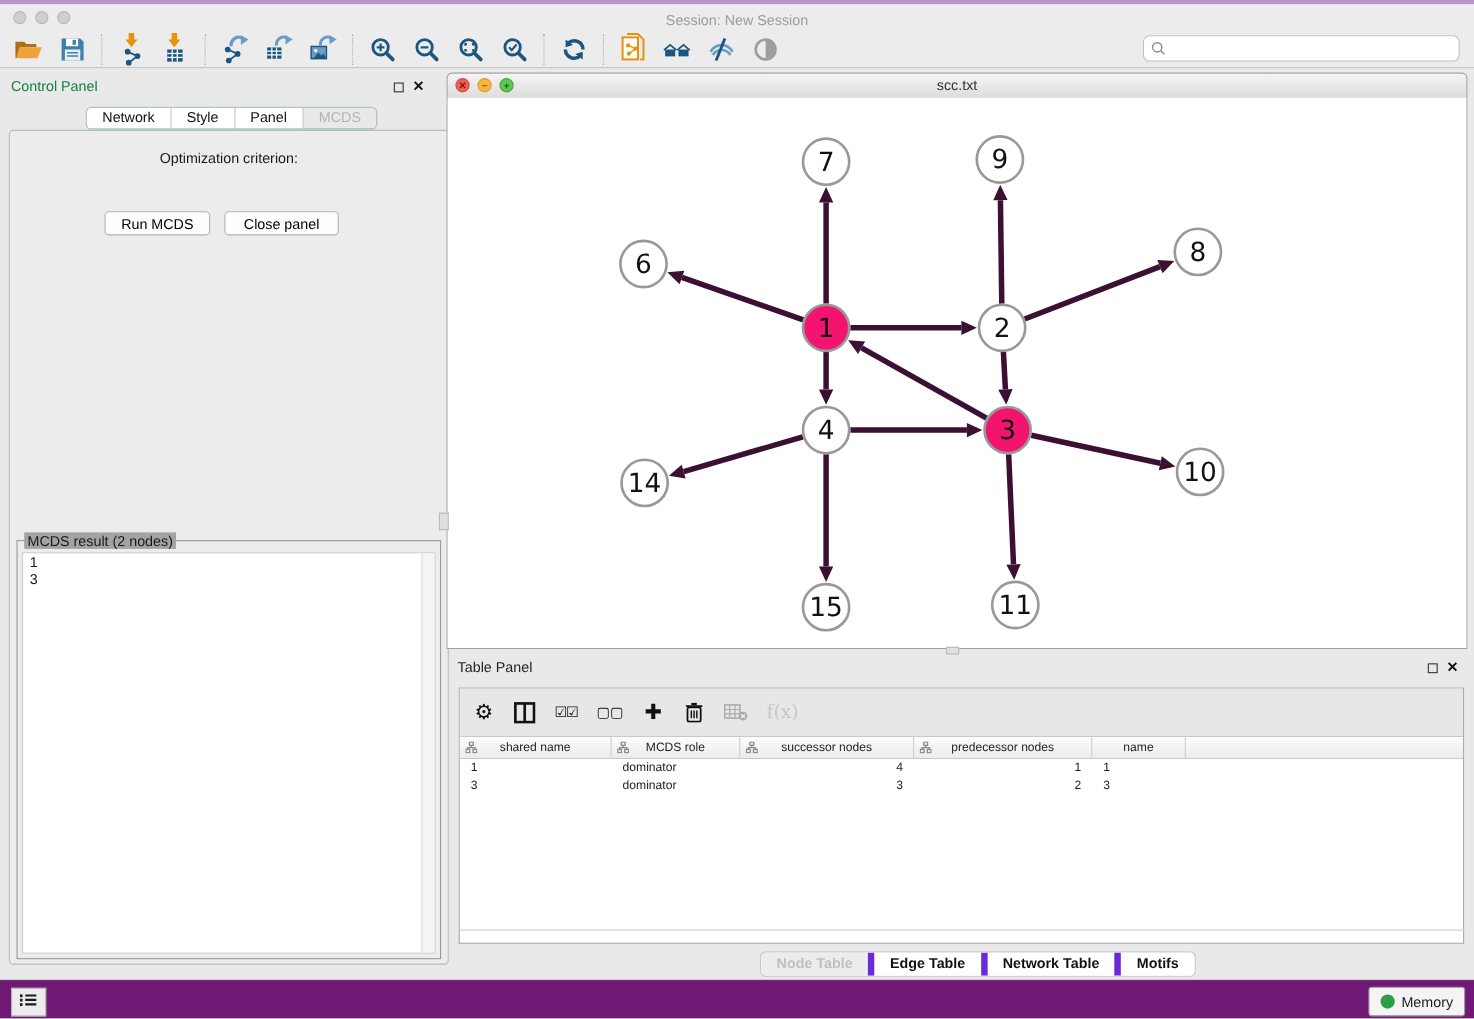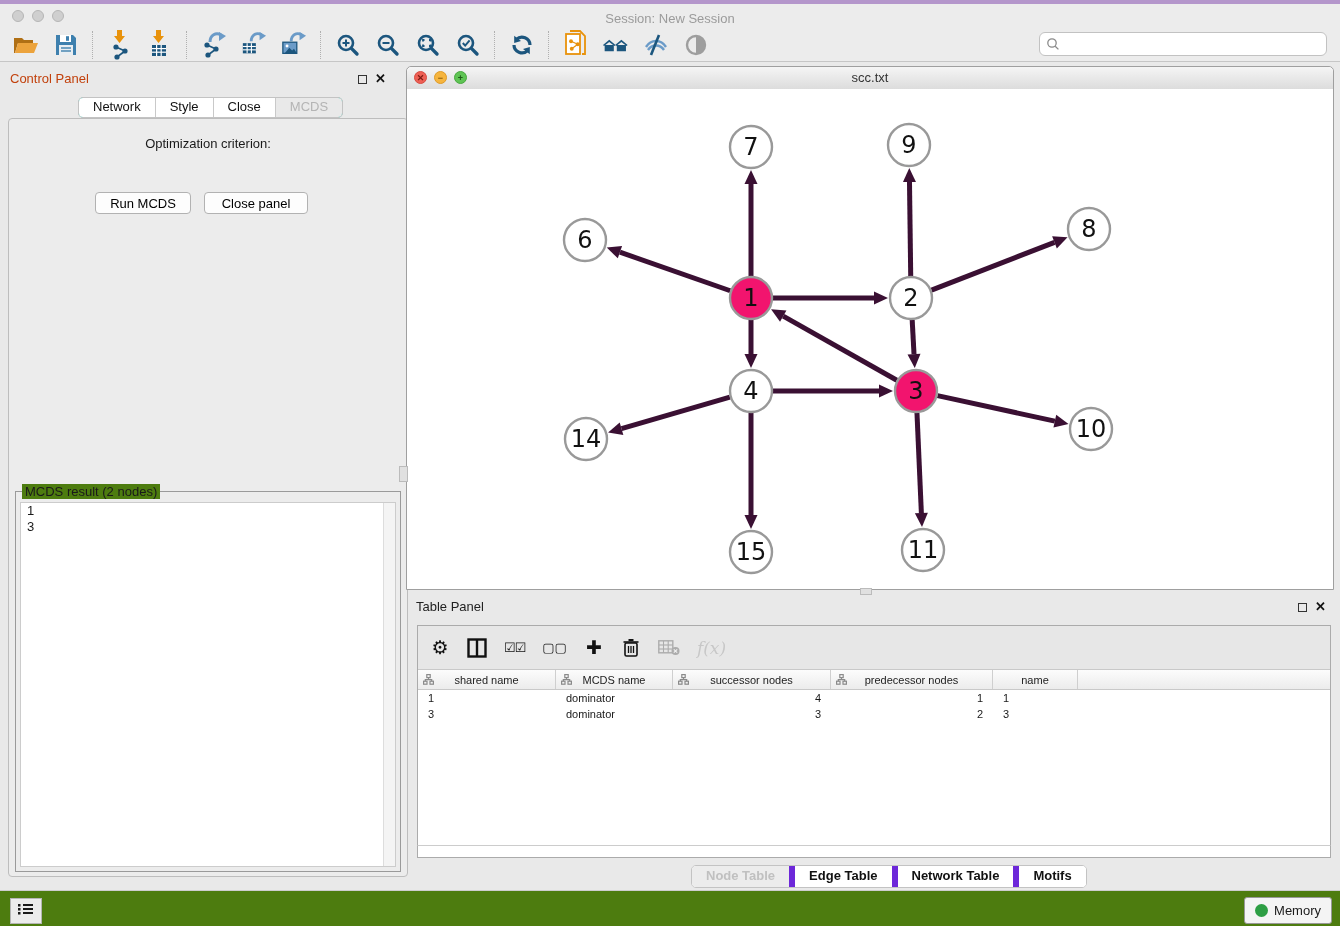--- a/index.html
+++ b/index.html
@@ -24,21 +24,21 @@
   .tb-icon svg{display:block;}
   .tb-icon.disabled{opacity:.95;}
   .searchbox{position:absolute;right:13px;top:32px;width:288px;height:24px;}
   .searchbox input{
     width:100%;height:100%;box-sizing:border-box;border:1px solid #c2c2c2;border-radius:6px;
     background:#fff;padding:0 8px 0 26px;font-size:12px;outline:none;font-family:"Liberation Sans",sans-serif;
   }
   .searchbox .mag{position:absolute;left:7px;top:5px;}
 
   
-  .cp-header{position:absolute;left:10px;top:71px;font-size:13px;color:#c2410c;}
+  .cp-header{position:absolute;left:10px;top:71px;font-size:13px;color:#15803d;}
   .panel-btns{position:absolute;display:flex;gap:8px;align-items:center;}
   .pb-float{width:9px;height:9px;border:1.5px solid #333;box-sizing:border-box;cursor:pointer;}
   .pb-close{font-size:13px;font-weight:bold;color:#111;line-height:10px;cursor:pointer;}
   .cp-tabs{position:absolute;left:78px;top:97px;display:flex;height:19px;
     border:1px solid #c3c3c3;border-radius:5px;overflow:hidden;background:#14b8a6;}
   .cp-tab{padding:0 14px;font-size:13px;line-height:18px;background:#fff;color:#111;border-right:1px solid #c9c9c9;cursor:pointer;white-space:nowrap;}
   .cp-tab:last-child{border-right:none;}
   .cp-tab.active{background:#e9e9e9;color:#b4b4b4;}
   .cp-box{position:absolute;left:8px;top:118px;width:400px;height:759px;
     background:#ececec;border:1px solid #bdbdbd;border-radius:4px;box-sizing:border-box;}
@@ -47,21 +47,21 @@
     border:1px solid #b5b5b5;border-radius:5px;box-sizing:border-box;font-size:13px;line-height:21px;
     padding-left:10px;cursor:pointer;}
   .cp-select .stepper{position:absolute;right:8px;top:3px;display:flex;flex-direction:column;gap:2px;align-items:center;}
   .cp-select .stepper i{width:0;height:0;border-left:4px solid transparent;border-right:4px solid transparent;display:block;}
   .cp-select .stepper .up{border-bottom:5px solid #555;}
   .cp-select .stepper .dn{border-top:5px solid #555;}
   .cp-btn{position:absolute;height:22px;background:#fdfdfd;border:1px solid #b2b2b2;border-radius:4px;
     font-size:13px;font-family:"Liberation Sans",sans-serif;cursor:pointer;box-sizing:border-box;}
   .mcds-fieldset{position:absolute;left:6px;right:6px;top:372px;bottom:4px;border:1px solid #9a9a9a;
     background:#ececec;box-sizing:border-box;}
-  .mcds-legend{position:absolute;left:6px;top:-8px;background:#4d7c0f;padding:0 3px;font-size:13px;}
+  .mcds-legend{position:absolute;left:6px;top:-8px;background:#a3a3a3;padding:0 3px;font-size:13px;}
   .mcds-text{position:absolute;left:4px;right:4px;top:10px;bottom:4px;background:#fff;border:1px solid #ccc;overflow:hidden;}
   .mcds-line{font-size:13px;line-height:16px;padding-left:6px;font-family:"Liberation Sans",sans-serif;}
   .mcds-scroll{position:absolute;right:0;top:0;bottom:0;width:11px;background:#f4f4f4;border-left:1px solid #ddd;}
 
   
   .net-window{position:absolute;left:406px;top:66px;width:928px;height:524px;
     border:1px solid #9f9f9f;border-radius:5px 5px 0 0;box-sizing:border-box;background:#fff;}
   .net-titlebar{height:22px;background:linear-gradient(#f5f5f5,#dcdcdc);border-bottom:1px solid #b3b3b3;
     border-radius:5px 5px 0 0;position:relative;}
   .net-title{text-align:center;font-size:13px;line-height:21px;color:#333;}
@@ -77,38 +77,38 @@
   
   .tp-header{position:absolute;left:416px;top:599px;font-size:13px;color:#222;}
   .tp-box{position:absolute;left:417px;top:625px;width:914px;height:233px;background:#fff;
     border:1px solid #ababab;box-sizing:border-box;}
   .tp-toolbar{height:43px;background:#e7e7e7;border-bottom:1px solid #c9c9c9;display:flex;align-items:center;gap:17px;padding-left:12px;}
   .tp-icon{display:flex;align-items:center;justify-content:center;min-width:20px;height:24px;cursor:pointer;font-size:17px;}
   .tp-icon.disabled{opacity:.4;cursor:default;}
   .tp-gear{font-size:19px;color:#111;}
   .tp-check{font-size:13px;letter-spacing:-1px;color:#111;}
   .tp-plus{font-size:19px;color:#111;}
-  .tp-fx{font-family:"DejaVu Serif",serif;font-style:italic;font-size:17px;color:#999;}
+  .tp-fx{font-family:"DejaVu Serif",serif;font-size:17px;color:#999;}
   .tp-table{position:relative;}
   .tp-headrow{display:flex;height:19px;background:linear-gradient(#fcfcfc,#ececec);border-bottom:1px solid #c9c9c9;}
   .tp-hcell{position:relative;box-sizing:border-box;border-right:1px solid #cfcfcf;font-size:11px;
     display:flex;align-items:center;justify-content:center;color:#222;}
   .tp-hcell .tree{position:absolute;left:5px;top:4px;}
   .tp-row{display:flex;height:16px;}
   .tp-cell{box-sizing:border-box;font-size:11px;line-height:16px;padding:0 10px;white-space:nowrap;overflow:hidden;}
   .tp-scrollstrip{position:absolute;left:417px;top:845px;width:914px;height:13px;background:#fff;
     border:1px solid #ababab;border-top:1px solid #ccc;box-sizing:border-box;}
   .tp-tabs{position:absolute;left:691px;top:865px;display:flex;height:21px;
     border:1px solid #c3c3c3;border-radius:5px;overflow:hidden;background:#fff;}
   .tp-tab{padding:0 14px;font-size:13px;font-weight:bold;line-height:20px;background:#fff;color:#111;border-right:6px solid #6d28d9;cursor:pointer;white-space:nowrap;}
   .tp-tab:last-child{border-right:none;text-align:center;}
   .tp-tab.active{background:#ececec;color:#c0c0c0;font-weight:bold;}
 
   
-  .statusbar{position:absolute;left:0;top:890px;width:100%;height:36px;background:#4d7c0f;border-top:1px solid #cdcdcd;box-sizing:border-box;}
+  .statusbar{position:absolute;left:0;top:890px;width:100%;height:36px;background:#701a75;border-top:1px solid #cdcdcd;box-sizing:border-box;}
   .sb-left-btn{position:absolute;left:10px;top:7px;width:30px;height:24px;background:#ececec;border:1px solid #b5b5b5;
     display:flex;align-items:center;justify-content:center;cursor:pointer;}
   .sb-memory{position:absolute;right:8px;top:6px;height:25px;background:#f4f4f4;border:1px solid #989898;border-radius:3px;
     display:flex;align-items:center;gap:6px;padding:0 10px;font-size:13px;cursor:pointer;}
   .mem-dot{width:13px;height:13px;border-radius:50%;background:#2d9e44;}
 </style>
 </head>
 <body>
 
 <div class="top-accent"></div>
@@ -332,21 +332,21 @@
 </div>
 
 <div class="cp-header">Control Panel</div>
 <div class="panel-btns" style="left:358px;top:74px;">
   <span class="pb-float"></span>
   <span class="pb-close">✕</span>
 </div>
 <div class="cp-tabs" id="cp-tabs">
     <span class="cp-tab">Network</span>
     <span class="cp-tab">Style</span>
-    <span class="cp-tab">Close</span>
+    <span class="cp-tab">Panel</span>
     <span class="cp-tab active">MCDS</span>
   </div>
 
 <div class="cp-box">
   <div class="opt-label">Optimization criterion:</div>
   <button class="cp-btn" style="left:86px;top:73px;width:96px;">Run MCDS</button>
   <button class="cp-btn" style="left:195px;top:73px;width:104px;">Close panel</button>
 
   <div class="mcds-fieldset">
     <span class="mcds-legend">MCDS result (2 nodes)</span>
@@ -519,21 +519,21 @@
         </div>
         <div class="tp-hcell" style="width: 117px;">
           <span class="tree"><svg width="11" height="11" viewBox="0 0 11 11">
               <g fill="none" stroke="#8a8a8a" stroke-width="1.2">
                 <rect x="3.8" y="0.6" width="3.4" height="3"></rect>
                 <rect x="0.6" y="7.2" width="3.4" height="3"></rect>
                 <rect x="7" y="7.2" width="3.4" height="3"></rect>
                 <path d="M5.5 3.6 v2 M2.3 7.2 v-1.6 h6.4 v1.6"></path>
               </g>
             </svg></span>
-          <span>MCDS name</span>
+          <span>MCDS role</span>
         </div>
         <div class="tp-hcell" style="width: 158px;">
           <span class="tree"><svg width="11" height="11" viewBox="0 0 11 11">
               <g fill="none" stroke="#8a8a8a" stroke-width="1.2">
                 <rect x="3.8" y="0.6" width="3.4" height="3"></rect>
                 <rect x="0.6" y="7.2" width="3.4" height="3"></rect>
                 <rect x="7" y="7.2" width="3.4" height="3"></rect>
                 <path d="M5.5 3.6 v2 M2.3 7.2 v-1.6 h6.4 v1.6"></path>
               </g>
             </svg></span>

